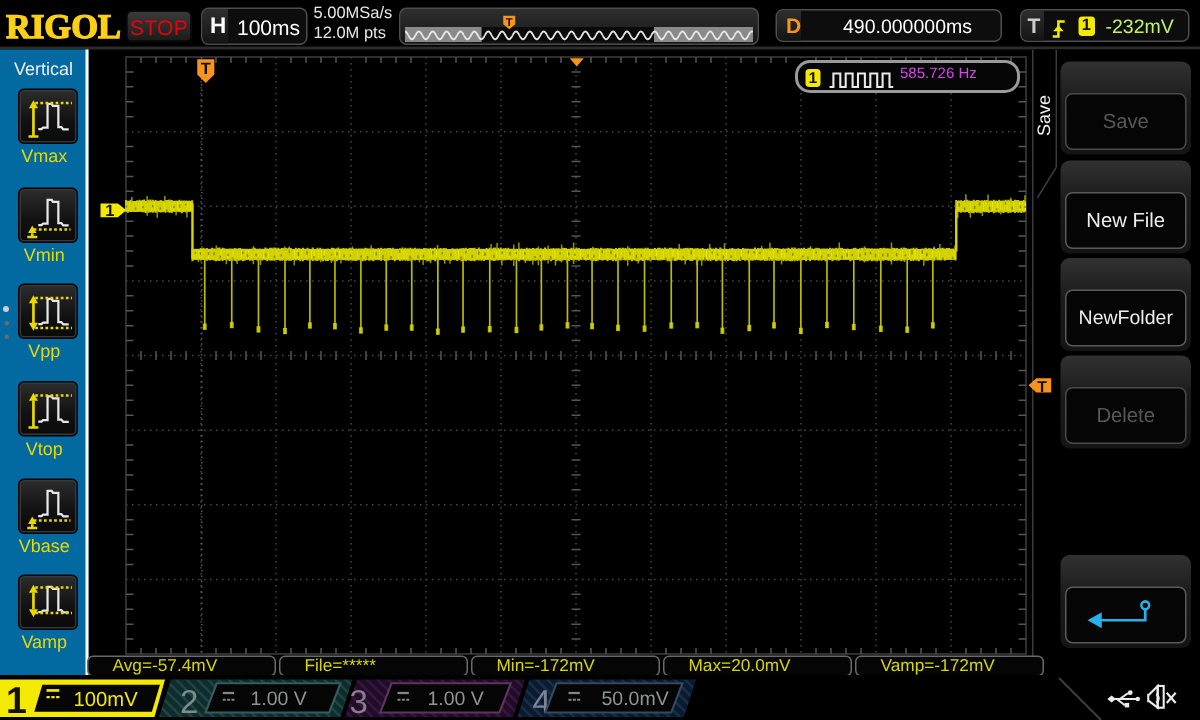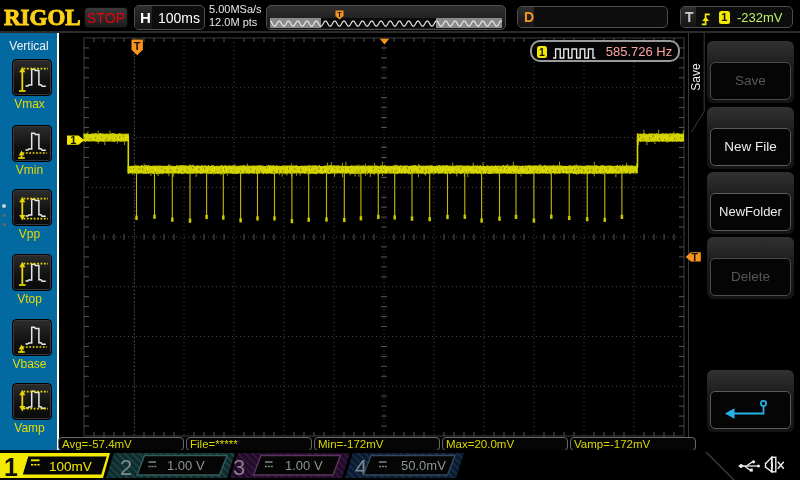--- a/index.html
+++ b/index.html
@@ -27,21 +27,21 @@
 .lbtn{position:absolute;left:12px;width:40px;height:37px;background:linear-gradient(#2c2c2c,#111 60%,#0a0a0a);border:1px solid #000;border-radius:4px;box-shadow:inset 0 0 0 1px #383838}
 .llab{position:absolute;left:0;width:59px;text-align:center;color:#e8d900;font-size:12px}
 .ldot{position:absolute;left:2px;border-radius:50%}
 
 #rightbar{position:absolute;left:688px;top:33px;width:112px;height:417px;background:#000;border-left:1px solid #3a3a3a}
 .rbtn{position:absolute;left:18px;width:87px;height:62px;background:linear-gradient(#313131,#1a1a1a 45%,#141414);border-radius:6px}
 .rbtn .lab{position:absolute;left:3px;bottom:3px;width:81px;height:38px;background:#050505;border:1px solid #5a5a5a;border-radius:5px;color:#ededed;font-size:13.5px;text-align:center;line-height:36px}
 .rbtn .lab.dis{color:#575757;border-color:#4a4a4a}
 
 #measrow{position:absolute;left:0;top:0;width:800px;height:480px;pointer-events:none}
-.mbox{position:absolute;top:437px;height:14px;background:#050505;border:1px solid #6a6a6a;border-radius:4px;color:#d8d800;font-size:11.5px;line-height:12px;padding-left:3px}
+.mbox{position:absolute;top:437px;height:14px;background:#050505;border:1px solid #6a6a6a;border-radius:4px;color:#d8d800;font-size:11.5px;line-height:12px;padding-left:16px}
 #botbar{position:absolute;left:0;top:450px;width:800px;height:30px;background:#000}
 </style></head>
 <body>
 <div id="stage">
   <div id="topbar">
     <div id="logo">RIGOL</div>
     <div id="stopbtn">STOP</div>
     <div id="hbox">
         <span class="h">H</span>
         <span class="v">100ms</span>
@@ -53,20 +53,21 @@
 <svg style="position:absolute;left:3px;top:12px" width="232" height="11" viewBox="0 0 232 11">
           <path d="M0.0 3.00L0.1 3.01L0.2 3.02L0.3 3.05L0.4 3.10L0.5 3.15L0.6 3.21L0.7 3.29L0.8 3.37L0.9 3.47L1.0 3.58L1.1 3.69L1.2 3.82L1.3 3.95L1.4 4.09L1.5 4.24L1.6 4.39L1.7 4.55L1.8 4.71L1.9 4.88L2.0 5.05L2.1 5.23L2.2 5.40L2.3 5.58L2.4 5.75L2.5 5.93L2.6 6.10L2.7 6.28L2.8 6.45L2.9 6.61L3.0 6.77L3.1 6.93L3.2 7.07L3.3 7.22L3.4 7.35L3.5 7.48L3.6 7.59L3.7 7.70L3.8 7.80L3.9 7.89L4.0 7.97L4.1 8.04L4.2 8.09L4.3 8.14L4.4 8.17L4.5 8.19L4.6 8.20L4.7 8.20L4.8 8.18L4.9 8.15L5.0 8.12L5.1 8.07L5.2 8.00L5.3 7.93L5.4 7.85L5.5 7.75L5.6 7.65L5.7 7.54L5.8 7.41L5.9 7.28L6.0 7.15L6.1 7.00L6.2 6.85L6.3 6.69L6.4 6.53L6.5 6.36L6.6 6.19L6.7 6.02L6.8 5.84L6.9 5.67L7.0 5.49L7.1 5.31L7.2 5.14L7.3 4.97L7.4 4.80L7.5 4.63L7.6 4.47L7.7 4.31L7.8 4.16L7.9 4.02L8.0 3.88L8.1 3.75L8.2 3.63L8.3 3.52L8.4 3.42L8.5 3.33L8.6 3.25L8.7 3.18L8.8 3.12L8.9 3.07L9.0 3.04L9.1 3.01L9.2 3.00L9.3 3.00L9.4 3.01L9.5 3.04L9.6 3.07L9.7 3.12L9.8 3.18L9.9 3.25L10.0 3.33L10.1 3.42L10.2 3.52L10.3 3.63L10.4 3.75L10.5 3.88L10.6 4.02L10.7 4.16L10.8 4.31L10.9 4.47L11.0 4.63L11.1 4.80L11.2 4.97L11.3 5.14L11.4 5.31L11.5 5.49L11.6 5.67L11.7 5.84L11.8 6.02L11.9 6.19L12.0 6.36L12.1 6.53L12.2 6.69L12.3 6.85L12.4 7.00L12.5 7.15L12.6 7.28L12.7 7.41L12.8 7.54L12.9 7.65L13.0 7.75L13.1 7.85L13.2 7.93L13.3 8.00L13.4 8.07L13.5 8.12L13.6 8.15L13.7 8.18L13.8 8.20L13.9 8.20L14.0 8.19L14.1 8.17L14.2 8.14L14.3 8.09L14.4 8.04L14.5 7.97L14.6 7.89L14.7 7.80L14.8 7.70L14.9 7.59L15.0 7.48L15.1 7.35L15.2 7.22L15.3 7.07L15.4 6.93L15.5 6.77L15.6 6.61L15.7 6.45L15.8 6.28L15.9 6.10L16.0 5.93L16.1 5.75L16.2 5.58L16.3 5.40L16.4 5.23L16.5 5.05L16.6 4.88L16.7 4.71L16.8 4.55L16.9 4.39L17.0 4.24L17.1 4.09L17.2 3.95L17.3 3.82L17.4 3.69L17.5 3.58L17.6 3.47L17.7 3.37L17.8 3.29L17.9 3.21L18.0 3.15L18.1 3.10L18.2 3.05L18.3 3.02L18.4 3.01L18.5 3.00L18.6 3.01L18.7 3.02L18.8 3.05L18.9 3.10L19.0 3.15L19.1 3.21L19.2 3.29L19.3 3.37L19.4 3.47L19.5 3.58L19.6 3.69L19.7 3.82L19.8 3.95L19.9 4.09L20.0 4.24L20.1 4.39L20.2 4.55L20.3 4.71L20.4 4.88L20.5 5.05L20.6 5.23L20.7 5.40L20.8 5.58L20.9 5.75L21.0 5.93L21.1 6.10L21.2 6.28L21.3 6.45L21.4 6.61L21.5 6.77L21.6 6.93L21.7 7.07L21.8 7.22L21.9 7.35L22.0 7.48L22.1 7.59L22.2 7.70L22.3 7.80L22.4 7.89L22.5 7.97L22.6 8.04L22.7 8.09L22.8 8.14L22.9 8.17L23.0 8.19L23.1 8.20L23.2 8.20L23.3 8.18L23.4 8.15L23.5 8.12L23.6 8.07L23.7 8.00L23.8 7.93L23.9 7.85L24.0 7.75L24.1 7.65L24.2 7.54L24.3 7.41L24.4 7.28L24.5 7.15L24.6 7.00L24.7 6.85L24.8 6.69L24.9 6.53L25.0 6.36L25.1 6.19L25.2 6.02L25.3 5.84L25.4 5.67L25.5 5.49L25.6 5.31L25.7 5.14L25.8 4.97L25.9 4.80L26.0 4.63L26.1 4.47L26.2 4.31L26.3 4.16L26.4 4.02L26.5 3.88L26.6 3.75L26.7 3.63L26.8 3.52L26.9 3.42L27.0 3.33L27.1 3.25L27.2 3.18L27.3 3.12L27.4 3.07L27.5 3.04L27.6 3.01L27.7 3.00L27.8 3.00L27.9 3.01L28.0 3.04L28.1 3.07L28.2 3.12L28.3 3.18L28.4 3.25L28.5 3.33L28.6 3.42L28.7 3.52L28.8 3.63L28.9 3.75L29.0 3.88L29.1 4.02L29.2 4.16L29.3 4.31L29.4 4.47L29.5 4.63L29.6 4.80L29.7 4.97L29.8 5.14L29.9 5.31L30.0 5.49L30.1 5.67L30.2 5.84L30.3 6.02L30.4 6.19L30.5 6.36L30.6 6.53L30.7 6.69L30.8 6.85L30.9 7.00L31.0 7.15L31.1 7.28L31.2 7.41L31.3 7.54L31.4 7.65L31.5 7.75L31.6 7.85L31.7 7.93L31.8 8.00L31.9 8.07L32.0 8.12L32.1 8.15L32.2 8.18L32.3 8.20L32.4 8.20L32.5 8.19L32.6 8.17L32.7 8.14L32.8 8.09L32.9 8.04L33.0 7.97L33.1 7.89L33.2 7.80L33.3 7.70L33.4 7.59L33.5 7.48L33.6 7.35L33.7 7.22L33.8 7.07L33.9 6.93L34.0 6.77L34.1 6.61L34.2 6.45L34.3 6.28L34.4 6.10L34.5 5.93L34.6 5.75L34.7 5.58L34.8 5.40L34.9 5.23L35.0 5.05L35.1 4.88L35.2 4.71L35.3 4.55L35.4 4.39L35.5 4.24L35.6 4.09L35.7 3.95L35.8 3.82L35.9 3.69L36.0 3.58L36.1 3.47L36.2 3.37L36.3 3.29L36.4 3.21L36.5 3.15L36.6 3.10L36.7 3.05L36.8 3.02L36.9 3.01L37.0 3.00L37.1 3.01L37.2 3.02L37.3 3.05L37.4 3.10L37.5 3.15L37.6 3.21L37.7 3.29L37.8 3.37L37.9 3.47L38.0 3.58L38.1 3.69L38.2 3.82L38.3 3.95L38.4 4.09L38.5 4.24L38.6 4.39L38.7 4.55L38.8 4.71L38.9 4.88L39.0 5.05L39.1 5.23L39.2 5.40L39.3 5.58L39.4 5.75L39.5 5.93L39.6 6.10L39.7 6.28L39.8 6.45L39.9 6.61L40.0 6.77L40.1 6.93L40.2 7.07L40.3 7.22L40.4 7.35L40.5 7.48L40.6 7.59L40.7 7.70L40.8 7.80L40.9 7.89L41.0 7.97L41.1 8.04L41.2 8.09L41.3 8.14L41.4 8.17L41.5 8.19L41.6 8.20L41.7 8.20L41.8 8.18L41.9 8.15L42.0 8.12L42.1 8.07L42.2 8.00L42.3 7.93L42.4 7.85L42.5 7.75L42.6 7.65L42.7 7.54L42.8 7.41L42.9 7.28L43.0 7.15L43.1 7.00L43.2 6.85L43.3 6.69L43.4 6.53L43.5 6.36L43.6 6.19L43.7 6.02L43.8 5.84L43.9 5.67L44.0 5.49L44.1 5.31L44.2 5.14L44.3 4.97L44.4 4.80L44.5 4.63L44.6 4.47L44.7 4.31L44.8 4.16L44.9 4.02L45.0 3.88L45.1 3.75L45.2 3.63L45.3 3.52L45.4 3.42L45.5 3.33L45.6 3.25L45.7 3.18L45.8 3.12L45.9 3.07L46.0 3.04L46.1 3.01L46.2 3.00L46.3 3.00L46.4 3.01L46.5 3.04L46.6 3.07L46.7 3.12L46.8 3.18L46.9 3.25L47.0 3.33L47.1 3.42L47.2 3.52L47.3 3.63L47.4 3.75L47.5 3.88L47.6 4.02L47.7 4.16L47.8 4.31L47.9 4.47L48.0 4.63L48.1 4.80L48.2 4.97L48.3 5.14L48.4 5.31L48.5 5.49L48.6 5.67L48.7 5.84L48.8 6.02L48.9 6.19L49.0 6.36L49.1 6.53L49.2 6.69L49.3 6.85L49.4 7.00L49.5 7.15L49.6 7.28L49.7 7.41L49.8 7.54L49.9 7.65L50.0 7.75L50.1 7.85L50.2 7.93L50.3 8.00L50.4 8.07L50.5 8.12L50.6 8.15L50.7 8.18L50.8 8.20L50.9 8.20L51.0 8.19L51.1 8.17L51.2 8.14L51.3 8.09L51.4 8.04L51.5 7.97L51.6 7.89L51.7 7.80L51.8 7.70L51.9 7.59L52.0 7.48L52.1 7.35L52.2 7.22L52.3 7.07L52.4 6.93L52.5 6.77L52.6 6.61L52.7 6.45L52.8 6.28L52.9 6.10L53.0 5.93L53.1 5.75L53.2 5.58L53.3 5.40L53.4 5.23L53.5 5.05L53.6 4.88L53.7 4.71L53.8 4.55L53.9 4.39L54.0 4.24L54.1 4.09L54.2 3.95L54.3 3.82L54.4 3.69L54.5 3.58L54.6 3.47L54.7 3.37L54.8 3.29L54.9 3.21L55.0 3.15L55.1 3.10L55.2 3.05L55.3 3.02L55.4 3.01L55.5 3.00L55.6 3.01L55.7 3.02L55.8 3.05L55.9 3.10L56.0 3.15L56.1 3.21L56.2 3.29L56.3 3.37L56.4 3.47L56.5 3.58L56.6 3.69L56.7 3.82L56.8 3.95L56.9 4.09L57.0 4.24L57.1 4.39L57.2 4.55L57.3 4.71L57.4 4.88L57.5 5.05L57.6 5.23L57.7 5.40L57.8 5.58L57.9 5.75L58.0 5.93L58.1 6.10L58.2 6.28L58.3 6.45L58.4 6.61L58.5 6.77L58.6 6.93L58.7 7.07L58.8 7.22L58.9 7.35L59.0 7.48L59.1 7.59L59.2 7.70L59.3 7.80L59.4 7.89L59.5 7.97L59.6 8.04L59.7 8.09L59.8 8.14L59.9 8.17L60.0 8.19L60.1 8.20L60.2 8.20L60.3 8.18L60.4 8.15L60.5 8.12L60.6 8.07L60.7 8.00L60.8 7.93L60.9 7.85L61.0 7.75L61.1 7.65L61.2 7.54L61.3 7.41L61.4 7.28L61.5 7.15L61.6 7.00L61.7 6.85L61.8 6.69L61.9 6.53L62.0 6.36L62.1 6.19L62.2 6.02L62.3 5.84L62.4 5.67L62.5 5.49L62.6 5.31L62.7 5.14L62.8 4.97L62.9 4.80L63.0 4.63L63.1 4.47L63.2 4.31L63.3 4.16L63.4 4.02L63.5 3.88L63.6 3.75L63.7 3.63L63.8 3.52L63.9 3.42L64.0 3.33L64.1 3.25L64.2 3.18L64.3 3.12L64.4 3.07L64.5 3.04L64.6 3.01L64.7 3.00L64.8 3.00L64.9 3.01L65.0 3.04L65.1 3.07L65.2 3.12L65.3 3.18L65.4 3.25L65.5 3.33L65.6 3.42L65.7 3.52L65.8 3.63L65.9 3.75L66.0 3.88L66.1 4.02L66.2 4.16L66.3 4.31L66.4 4.47L66.5 4.63L66.6 4.80L66.7 4.97L66.8 5.14L66.9 5.31L67.0 5.49L67.1 5.67L67.2 5.84L67.3 6.02L67.4 6.19L67.5 6.36L67.6 6.53L67.7 6.69L67.8 6.85L67.9 7.00L68.0 7.15L68.1 7.28L68.2 7.41L68.3 7.54L68.4 7.65L68.5 7.75L68.6 7.85L68.7 7.93L68.8 8.00L68.9 8.07L69.0 8.12L69.1 8.15L69.2 8.18L69.3 8.20L69.4 8.20L69.5 8.19L69.6 8.17L69.7 8.14L69.8 8.09L69.9 8.04L70.0 7.97L70.1 7.89L70.2 7.80L70.3 7.70L70.4 7.59L70.5 7.48L70.6 7.35L70.7 7.22L70.8 7.07L70.9 6.93L71.0 6.77L71.1 6.61L71.2 6.45L71.3 6.28L71.4 6.10L71.5 5.93L71.6 5.75L71.7 5.58L71.8 5.40L71.9 5.23L72.0 5.05L72.1 4.88L72.2 4.71L72.3 4.55L72.4 4.39L72.5 4.24L72.6 4.09L72.7 3.95L72.8 3.82L72.9 3.69L73.0 3.58L73.1 3.47L73.2 3.37L73.3 3.29L73.4 3.21L73.5 3.15L73.6 3.10L73.7 3.05L73.8 3.02L73.9 3.01L74.0 3.00L74.1 3.01L74.2 3.02L74.3 3.05L74.4 3.10L74.5 3.15L74.6 3.21L74.7 3.29L74.8 3.37L74.9 3.47L75.0 3.58L75.1 3.69L75.2 3.82L75.3 3.95L75.4 4.09L75.5 4.24L75.6 4.39L75.7 4.55L75.8 4.71L75.9 4.88L76.0 5.05L76.1 5.23L76.2 5.40L76.3 5.58L76.4 5.75L76.5 5.93L76.6 6.10L76.7 6.28L76.8 6.45L76.9 6.61L77.0 6.77L77.1 6.93L77.2 7.07L77.3 7.22L77.4 7.35L77.5 7.48L77.6 7.59L77.7 7.70L77.8 7.80L77.9 7.89L78.0 7.97L78.1 8.04L78.2 8.09L78.3 8.14L78.4 8.17L78.5 8.19L78.6 8.20L78.7 8.20L78.8 8.18L78.9 8.15L79.0 8.12L79.1 8.07L79.2 8.00L79.3 7.93L79.4 7.85L79.5 7.75L79.6 7.65L79.7 7.54L79.8 7.41L79.9 7.28L80.0 7.15L80.1 7.00L80.2 6.85L80.3 6.69L80.4 6.53L80.5 6.36L80.6 6.19L80.7 6.02L80.8 5.84L80.9 5.67L81.0 5.49L81.1 5.31L81.2 5.14L81.3 4.97L81.4 4.80L81.5 4.63L81.6 4.47L81.7 4.31L81.8 4.16L81.9 4.02L82.0 3.88L82.1 3.75L82.2 3.63L82.3 3.52L82.4 3.42L82.5 3.33L82.6 3.25L82.7 3.18L82.8 3.12L82.9 3.07L83.0 3.04L83.1 3.01L83.2 3.00L83.3 3.00L83.4 3.01L83.5 3.04L83.6 3.07L83.7 3.12L83.8 3.18L83.9 3.25L84.0 3.33L84.1 3.42L84.2 3.52L84.3 3.63L84.4 3.75L84.5 3.88L84.6 4.02L84.7 4.16L84.8 4.31L84.9 4.47L85.0 4.63L85.1 4.80L85.2 4.97L85.3 5.14L85.4 5.31L85.5 5.49L85.6 5.67L85.7 5.84L85.8 6.02L85.9 6.19L86.0 6.36L86.1 6.53L86.2 6.69L86.3 6.85L86.4 7.00L86.5 7.15L86.6 7.28L86.7 7.41L86.8 7.54L86.9 7.65L87.0 7.75L87.1 7.85L87.2 7.93L87.3 8.00L87.4 8.07L87.5 8.12L87.6 8.15L87.7 8.18L87.8 8.20L87.9 8.20L88.0 8.19L88.1 8.17L88.2 8.14L88.3 8.09L88.4 8.04L88.5 7.97L88.6 7.89L88.7 7.80L88.8 7.70L88.9 7.59L89.0 7.48L89.1 7.35L89.2 7.22L89.3 7.07L89.4 6.93L89.5 6.77L89.6 6.61L89.7 6.45L89.8 6.28L89.9 6.10L90.0 5.93L90.1 5.75L90.2 5.58L90.3 5.40L90.4 5.23L90.5 5.05L90.6 4.88L90.7 4.71L90.8 4.55L90.9 4.39L91.0 4.24L91.1 4.09L91.2 3.95L91.3 3.82L91.4 3.69L91.5 3.58L91.6 3.47L91.7 3.37L91.8 3.29L91.9 3.21L92.0 3.15L92.1 3.10L92.2 3.05L92.3 3.02L92.4 3.01L92.5 3.00L92.6 3.01L92.7 3.02L92.8 3.05L92.9 3.10L93.0 3.15L93.1 3.21L93.2 3.29L93.3 3.37L93.4 3.47L93.5 3.58L93.6 3.69L93.7 3.82L93.8 3.95L93.9 4.09L94.0 4.24L94.1 4.39L94.2 4.55L94.3 4.71L94.4 4.88L94.5 5.05L94.6 5.23L94.7 5.40L94.8 5.58L94.9 5.75L95.0 5.93L95.1 6.10L95.2 6.28L95.3 6.45L95.4 6.61L95.5 6.77L95.6 6.93L95.7 7.07L95.8 7.22L95.9 7.35L96.0 7.48L96.1 7.59L96.2 7.70L96.3 7.80L96.4 7.89L96.5 7.97L96.6 8.04L96.7 8.09L96.8 8.14L96.9 8.17L97.0 8.19L97.1 8.20L97.2 8.20L97.3 8.18L97.4 8.15L97.5 8.12L97.6 8.07L97.7 8.00L97.8 7.93L97.9 7.85L98.0 7.75L98.1 7.65L98.2 7.54L98.3 7.41L98.4 7.28L98.5 7.15L98.6 7.00L98.7 6.85L98.8 6.69L98.9 6.53L99.0 6.36L99.1 6.19L99.2 6.02L99.3 5.84L99.4 5.67L99.5 5.49L99.6 5.31L99.7 5.14L99.8 4.97L99.9 4.80L100.0 4.63L100.1 4.47L100.2 4.31L100.3 4.16L100.4 4.02L100.5 3.88L100.6 3.75L100.7 3.63L100.8 3.52L100.9 3.42L101.0 3.33L101.1 3.25L101.2 3.18L101.3 3.12L101.4 3.07L101.5 3.04L101.6 3.01L101.7 3.00L101.8 3.00L101.9 3.01L102.0 3.04L102.1 3.07L102.2 3.12L102.3 3.18L102.4 3.25L102.5 3.33L102.6 3.42L102.7 3.52L102.8 3.63L102.9 3.75L103.0 3.88L103.1 4.02L103.2 4.16L103.3 4.31L103.4 4.47L103.5 4.63L103.6 4.80L103.7 4.97L103.8 5.14L103.9 5.31L104.0 5.49L104.1 5.67L104.2 5.84L104.3 6.02L104.4 6.19L104.5 6.36L104.6 6.53L104.7 6.69L104.8 6.85L104.9 7.00L105.0 7.15L105.1 7.28L105.2 7.41L105.3 7.54L105.4 7.65L105.5 7.75L105.6 7.85L105.7 7.93L105.8 8.00L105.9 8.07L106.0 8.12L106.1 8.15L106.2 8.18L106.3 8.20L106.4 8.20L106.5 8.19L106.6 8.17L106.7 8.14L106.8 8.09L106.9 8.04L107.0 7.97L107.1 7.89L107.2 7.80L107.3 7.70L107.4 7.59L107.5 7.48L107.6 7.35L107.7 7.22L107.8 7.07L107.9 6.93L108.0 6.77L108.1 6.61L108.2 6.45L108.3 6.28L108.4 6.10L108.5 5.93L108.6 5.75L108.7 5.58L108.8 5.40L108.9 5.23L109.0 5.05L109.1 4.88L109.2 4.71L109.3 4.55L109.4 4.39L109.5 4.24L109.6 4.09L109.7 3.95L109.8 3.82L109.9 3.69L110.0 3.58L110.1 3.47L110.2 3.37L110.3 3.29L110.4 3.21L110.5 3.15L110.6 3.10L110.7 3.05L110.8 3.02L110.9 3.01L111.0 3.00L111.1 3.01L111.2 3.02L111.3 3.05L111.4 3.10L111.5 3.15L111.6 3.21L111.7 3.29L111.8 3.37L111.9 3.47L112.0 3.58L112.1 3.69L112.2 3.82L112.3 3.95L112.4 4.09L112.5 4.24L112.6 4.39L112.7 4.55L112.8 4.71L112.9 4.88L113.0 5.05L113.1 5.23L113.2 5.40L113.3 5.58L113.4 5.75L113.5 5.93L113.6 6.10L113.7 6.28L113.8 6.45L113.9 6.61L114.0 6.77L114.1 6.93L114.2 7.07L114.3 7.22L114.4 7.35L114.5 7.48L114.6 7.59L114.7 7.70L114.8 7.80L114.9 7.89L115.0 7.97L115.1 8.04L115.2 8.09L115.3 8.14L115.4 8.17L115.5 8.19L115.6 8.20L115.7 8.20L115.8 8.18L115.9 8.15L116.0 8.12L116.1 8.07L116.2 8.00L116.3 7.93L116.4 7.85L116.5 7.75L116.6 7.65L116.7 7.54L116.8 7.41L116.9 7.28L117.0 7.15L117.1 7.00L117.2 6.85L117.3 6.69L117.4 6.53L117.5 6.36L117.6 6.19L117.7 6.02L117.8 5.84L117.9 5.67L118.0 5.49L118.1 5.31L118.2 5.14L118.3 4.97L118.4 4.80L118.5 4.63L118.6 4.47L118.7 4.31L118.8 4.16L118.9 4.02L119.0 3.88L119.1 3.75L119.2 3.63L119.3 3.52L119.4 3.42L119.5 3.33L119.6 3.25L119.7 3.18L119.8 3.12L119.9 3.07L120.0 3.04L120.1 3.01L120.2 3.00L120.3 3.00L120.4 3.01L120.5 3.04L120.6 3.07L120.7 3.12L120.8 3.18L120.9 3.25L121.0 3.33L121.1 3.42L121.2 3.52L121.3 3.63L121.4 3.75L121.5 3.88L121.6 4.02L121.7 4.16L121.8 4.31L121.9 4.47L122.0 4.63L122.1 4.80L122.2 4.97L122.3 5.14L122.4 5.31L122.5 5.49L122.6 5.67L122.7 5.84L122.8 6.02L122.9 6.19L123.0 6.36L123.1 6.53L123.2 6.69L123.3 6.85L123.4 7.00L123.5 7.15L123.6 7.28L123.7 7.41L123.8 7.54L123.9 7.65L124.0 7.75L124.1 7.85L124.2 7.93L124.3 8.00L124.4 8.07L124.5 8.12L124.6 8.15L124.7 8.18L124.8 8.20L124.9 8.20L125.0 8.19L125.1 8.17L125.2 8.14L125.3 8.09L125.4 8.04L125.5 7.97L125.6 7.89L125.7 7.80L125.8 7.70L125.9 7.59L126.0 7.48L126.1 7.35L126.2 7.22L126.3 7.07L126.4 6.93L126.5 6.77L126.6 6.61L126.7 6.45L126.8 6.28L126.9 6.10L127.0 5.93L127.1 5.75L127.2 5.58L127.3 5.40L127.4 5.23L127.5 5.05L127.6 4.88L127.7 4.71L127.8 4.55L127.9 4.39L128.0 4.24L128.1 4.09L128.2 3.95L128.3 3.82L128.4 3.69L128.5 3.58L128.6 3.47L128.7 3.37L128.8 3.29L128.9 3.21L129.0 3.15L129.1 3.10L129.2 3.05L129.3 3.02L129.4 3.01L129.5 3.00L129.6 3.01L129.7 3.02L129.8 3.05L129.9 3.10L130.0 3.15L130.1 3.21L130.2 3.29L130.3 3.37L130.4 3.47L130.5 3.58L130.6 3.69L130.7 3.82L130.8 3.95L130.9 4.09L131.0 4.24L131.1 4.39L131.2 4.55L131.3 4.71L131.4 4.88L131.5 5.05L131.6 5.23L131.7 5.40L131.8 5.58L131.9 5.75L132.0 5.93L132.1 6.10L132.2 6.28L132.3 6.45L132.4 6.61L132.5 6.77L132.6 6.93L132.7 7.07L132.8 7.22L132.9 7.35L133.0 7.48L133.1 7.59L133.2 7.70L133.3 7.80L133.4 7.89L133.5 7.97L133.6 8.04L133.7 8.09L133.8 8.14L133.9 8.17L134.0 8.19L134.1 8.20L134.2 8.20L134.3 8.18L134.4 8.15L134.5 8.12L134.6 8.07L134.7 8.00L134.8 7.93L134.9 7.85L135.0 7.75L135.1 7.65L135.2 7.54L135.3 7.41L135.4 7.28L135.5 7.15L135.6 7.00L135.7 6.85L135.8 6.69L135.9 6.53L136.0 6.36L136.1 6.19L136.2 6.02L136.3 5.84L136.4 5.67L136.5 5.49L136.6 5.31L136.7 5.14L136.8 4.97L136.9 4.80L137.0 4.63L137.1 4.47L137.2 4.31L137.3 4.16L137.4 4.02L137.5 3.88L137.6 3.75L137.7 3.63L137.8 3.52L137.9 3.42L138.0 3.33L138.1 3.25L138.2 3.18L138.3 3.12L138.4 3.07L138.5 3.04L138.6 3.01L138.7 3.00L138.8 3.00L138.9 3.01L139.0 3.04L139.1 3.07L139.2 3.12L139.3 3.18L139.4 3.25L139.5 3.33L139.6 3.42L139.7 3.52L139.8 3.63L139.9 3.75L140.0 3.88L140.1 4.02L140.2 4.16L140.3 4.31L140.4 4.47L140.5 4.63L140.6 4.80L140.7 4.97L140.8 5.14L140.9 5.31L141.0 5.49L141.1 5.67L141.2 5.84L141.3 6.02L141.4 6.19L141.5 6.36L141.6 6.53L141.7 6.69L141.8 6.85L141.9 7.00L142.0 7.15L142.1 7.28L142.2 7.41L142.3 7.54L142.4 7.65L142.5 7.75L142.6 7.85L142.7 7.93L142.8 8.00L142.9 8.07L143.0 8.12L143.1 8.15L143.2 8.18L143.3 8.20L143.4 8.20L143.5 8.19L143.6 8.17L143.7 8.14L143.8 8.09L143.9 8.04L144.0 7.97L144.1 7.89L144.2 7.80L144.3 7.70L144.4 7.59L144.5 7.48L144.6 7.35L144.7 7.22L144.8 7.07L144.9 6.93L145.0 6.77L145.1 6.61L145.2 6.45L145.3 6.28L145.4 6.10L145.5 5.93L145.6 5.75L145.7 5.58L145.8 5.40L145.9 5.23L146.0 5.05L146.1 4.88L146.2 4.71L146.3 4.55L146.4 4.39L146.5 4.24L146.6 4.09L146.7 3.95L146.8 3.82L146.9 3.69L147.0 3.58L147.1 3.47L147.2 3.37L147.3 3.29L147.4 3.21L147.5 3.15L147.6 3.10L147.7 3.05L147.8 3.02L147.9 3.01L148.0 3.00L148.1 3.01L148.2 3.02L148.3 3.05L148.4 3.10L148.5 3.15L148.6 3.21L148.7 3.29L148.8 3.37L148.9 3.47L149.0 3.58L149.1 3.69L149.2 3.82L149.3 3.95L149.4 4.09L149.5 4.24L149.6 4.39L149.7 4.55L149.8 4.71L149.9 4.88L150.0 5.05L150.1 5.23L150.2 5.40L150.3 5.58L150.4 5.75L150.5 5.93L150.6 6.10L150.7 6.28L150.8 6.45L150.9 6.61L151.0 6.77L151.1 6.93L151.2 7.07L151.3 7.22L151.4 7.35L151.5 7.48L151.6 7.59L151.7 7.70L151.8 7.80L151.9 7.89L152.0 7.97L152.1 8.04L152.2 8.09L152.3 8.14L152.4 8.17L152.5 8.19L152.6 8.20L152.7 8.20L152.8 8.18L152.9 8.15L153.0 8.12L153.1 8.07L153.2 8.00L153.3 7.93L153.4 7.85L153.5 7.75L153.6 7.65L153.7 7.54L153.8 7.41L153.9 7.28L154.0 7.15L154.1 7.00L154.2 6.85L154.3 6.69L154.4 6.53L154.5 6.36L154.6 6.19L154.7 6.02L154.8 5.84L154.9 5.67L155.0 5.49L155.1 5.31L155.2 5.14L155.3 4.97L155.4 4.80L155.5 4.63L155.6 4.47L155.7 4.31L155.8 4.16L155.9 4.02L156.0 3.88L156.1 3.75L156.2 3.63L156.3 3.52L156.4 3.42L156.5 3.33L156.6 3.25L156.7 3.18L156.8 3.12L156.9 3.07L157.0 3.04L157.1 3.01L157.2 3.00L157.3 3.00L157.4 3.01L157.5 3.04L157.6 3.07L157.7 3.12L157.8 3.18L157.9 3.25L158.0 3.33L158.1 3.42L158.2 3.52L158.3 3.63L158.4 3.75L158.5 3.88L158.6 4.02L158.7 4.16L158.8 4.31L158.9 4.47L159.0 4.63L159.1 4.80L159.2 4.97L159.3 5.14L159.4 5.31L159.5 5.49L159.6 5.67L159.7 5.84L159.8 6.02L159.9 6.19L160.0 6.36L160.1 6.53L160.2 6.69L160.3 6.85L160.4 7.00L160.5 7.15L160.6 7.28L160.7 7.41L160.8 7.54L160.9 7.65L161.0 7.75L161.1 7.85L161.2 7.93L161.3 8.00L161.4 8.07L161.5 8.12L161.6 8.15L161.7 8.18L161.8 8.20L161.9 8.20L162.0 8.19L162.1 8.17L162.2 8.14L162.3 8.09L162.4 8.04L162.5 7.97L162.6 7.89L162.7 7.80L162.8 7.70L162.9 7.59L163.0 7.48L163.1 7.35L163.2 7.22L163.3 7.07L163.4 6.93L163.5 6.77L163.6 6.61L163.7 6.45L163.8 6.28L163.9 6.10L164.0 5.93L164.1 5.75L164.2 5.58L164.3 5.40L164.4 5.23L164.5 5.05L164.6 4.88L164.7 4.71L164.8 4.55L164.9 4.39L165.0 4.24L165.1 4.09L165.2 3.95L165.3 3.82L165.4 3.69L165.5 3.58L165.6 3.47L165.7 3.37L165.8 3.29L165.9 3.21L166.0 3.15L166.1 3.10L166.2 3.05L166.3 3.02L166.4 3.01L166.5 3.00L166.6 3.01L166.7 3.02L166.8 3.05L166.9 3.10L167.0 3.15L167.1 3.21L167.2 3.29L167.3 3.37L167.4 3.47L167.5 3.58L167.6 3.69L167.7 3.82L167.8 3.95L167.9 4.09L168.0 4.24L168.1 4.39L168.2 4.55L168.3 4.71L168.4 4.88L168.5 5.05L168.6 5.23L168.7 5.40L168.8 5.58L168.9 5.75L169.0 5.93L169.1 6.10L169.2 6.28L169.3 6.45L169.4 6.61L169.5 6.77L169.6 6.93L169.7 7.07L169.8 7.22L169.9 7.35L170.0 7.48L170.1 7.59L170.2 7.70L170.3 7.80L170.4 7.89L170.5 7.97L170.6 8.04L170.7 8.09L170.8 8.14L170.9 8.17L171.0 8.19L171.1 8.20L171.2 8.20L171.3 8.18L171.4 8.15L171.5 8.12L171.6 8.07L171.7 8.00L171.8 7.93L171.9 7.85L172.0 7.75L172.1 7.65L172.2 7.54L172.3 7.41L172.4 7.28L172.5 7.15L172.6 7.00L172.7 6.85L172.8 6.69L172.9 6.53L173.0 6.36L173.1 6.19L173.2 6.02L173.3 5.84L173.4 5.67L173.5 5.49L173.6 5.31L173.7 5.14L173.8 4.97L173.9 4.80L174.0 4.63L174.1 4.47L174.2 4.31L174.3 4.16L174.4 4.02L174.5 3.88L174.6 3.75L174.7 3.63L174.8 3.52L174.9 3.42L175.0 3.33L175.1 3.25L175.2 3.18L175.3 3.12L175.4 3.07L175.5 3.04L175.6 3.01L175.7 3.00L175.8 3.00L175.9 3.01L176.0 3.04L176.1 3.07L176.2 3.12L176.3 3.18L176.4 3.25L176.5 3.33L176.6 3.42L176.7 3.52L176.8 3.63L176.9 3.75L177.0 3.88L177.1 4.02L177.2 4.16L177.3 4.31L177.4 4.47L177.5 4.63L177.6 4.80L177.7 4.97L177.8 5.14L177.9 5.31L178.0 5.49L178.1 5.67L178.2 5.84L178.3 6.02L178.4 6.19L178.5 6.36L178.6 6.53L178.7 6.69L178.8 6.85L178.9 7.00L179.0 7.15L179.1 7.28L179.2 7.41L179.3 7.54L179.4 7.65L179.5 7.75L179.6 7.85L179.7 7.93L179.8 8.00L179.9 8.07L180.0 8.12L180.1 8.15L180.2 8.18L180.3 8.20L180.4 8.20L180.5 8.19L180.6 8.17L180.7 8.14L180.8 8.09L180.9 8.04L181.0 7.97L181.1 7.89L181.2 7.80L181.3 7.70L181.4 7.59L181.5 7.48L181.6 7.35L181.7 7.22L181.8 7.07L181.9 6.93L182.0 6.77L182.1 6.61L182.2 6.45L182.3 6.28L182.4 6.10L182.5 5.93L182.6 5.75L182.7 5.58L182.8 5.40L182.9 5.23L183.0 5.05L183.1 4.88L183.2 4.71L183.3 4.55L183.4 4.39L183.5 4.24L183.6 4.09L183.7 3.95L183.8 3.82L183.9 3.69L184.0 3.58L184.1 3.47L184.2 3.37L184.3 3.29L184.4 3.21L184.5 3.15L184.6 3.10L184.7 3.05L184.8 3.02L184.9 3.01L185.0 3.00L185.1 3.01L185.2 3.02L185.3 3.05L185.4 3.10L185.5 3.15L185.6 3.21L185.7 3.29L185.8 3.37L185.9 3.47L186.0 3.58L186.1 3.69L186.2 3.82L186.3 3.95L186.4 4.09L186.5 4.24L186.6 4.39L186.7 4.55L186.8 4.71L186.9 4.88L187.0 5.05L187.1 5.23L187.2 5.40L187.3 5.58L187.4 5.75L187.5 5.93L187.6 6.10L187.7 6.28L187.8 6.45L187.9 6.61L188.0 6.77L188.1 6.93L188.2 7.07L188.3 7.22L188.4 7.35L188.5 7.48L188.6 7.59L188.7 7.70L188.8 7.80L188.9 7.89L189.0 7.97L189.1 8.04L189.2 8.09L189.3 8.14L189.4 8.17L189.5 8.19L189.6 8.20L189.7 8.20L189.8 8.18L189.9 8.15L190.0 8.12L190.1 8.07L190.2 8.00L190.3 7.93L190.4 7.85L190.5 7.75L190.6 7.65L190.7 7.54L190.8 7.41L190.9 7.28L191.0 7.15L191.1 7.00L191.2 6.85L191.3 6.69L191.4 6.53L191.5 6.36L191.6 6.19L191.7 6.02L191.8 5.84L191.9 5.67L192.0 5.49L192.1 5.31L192.2 5.14L192.3 4.97L192.4 4.80L192.5 4.63L192.6 4.47L192.7 4.31L192.8 4.16L192.9 4.02L193.0 3.88L193.1 3.75L193.2 3.63L193.3 3.52L193.4 3.42L193.5 3.33L193.6 3.25L193.7 3.18L193.8 3.12L193.9 3.07L194.0 3.04L194.1 3.01L194.2 3.00L194.3 3.00L194.4 3.01L194.5 3.04L194.6 3.07L194.7 3.12L194.8 3.18L194.9 3.25L195.0 3.33L195.1 3.42L195.2 3.52L195.3 3.63L195.4 3.75L195.5 3.88L195.6 4.02L195.7 4.16L195.8 4.31L195.9 4.47L196.0 4.63L196.1 4.80L196.2 4.97L196.3 5.14L196.4 5.31L196.5 5.49L196.6 5.67L196.7 5.84L196.8 6.02L196.9 6.19L197.0 6.36L197.1 6.53L197.2 6.69L197.3 6.85L197.4 7.00L197.5 7.15L197.6 7.28L197.7 7.41L197.8 7.54L197.9 7.65L198.0 7.75L198.1 7.85L198.2 7.93L198.3 8.00L198.4 8.07L198.5 8.12L198.6 8.15L198.7 8.18L198.8 8.20L198.9 8.20L199.0 8.19L199.1 8.17L199.2 8.14L199.3 8.09L199.4 8.04L199.5 7.97L199.6 7.89L199.7 7.80L199.8 7.70L199.9 7.59L200.0 7.48L200.1 7.35L200.2 7.22L200.3 7.07L200.4 6.93L200.5 6.77L200.6 6.61L200.7 6.45L200.8 6.28L200.9 6.10L201.0 5.93L201.1 5.75L201.2 5.58L201.3 5.40L201.4 5.23L201.5 5.05L201.6 4.88L201.7 4.71L201.8 4.55L201.9 4.39L202.0 4.24L202.1 4.09L202.2 3.95L202.3 3.82L202.4 3.69L202.5 3.58L202.6 3.47L202.7 3.37L202.8 3.29L202.9 3.21L203.0 3.15L203.1 3.10L203.2 3.05L203.3 3.02L203.4 3.01L203.5 3.00L203.6 3.01L203.7 3.02L203.8 3.05L203.9 3.10L204.0 3.15L204.1 3.21L204.2 3.29L204.3 3.37L204.4 3.47L204.5 3.58L204.6 3.69L204.7 3.82L204.8 3.95L204.9 4.09L205.0 4.24L205.1 4.39L205.2 4.55L205.3 4.71L205.4 4.88L205.5 5.05L205.6 5.23L205.7 5.40L205.8 5.58L205.9 5.75L206.0 5.93L206.1 6.10L206.2 6.28L206.3 6.45L206.4 6.61L206.5 6.77L206.6 6.93L206.7 7.07L206.8 7.22L206.9 7.35L207.0 7.48L207.1 7.59L207.2 7.70L207.3 7.80L207.4 7.89L207.5 7.97L207.6 8.04L207.7 8.09L207.8 8.14L207.9 8.17L208.0 8.19L208.1 8.20L208.2 8.20L208.3 8.18L208.4 8.15L208.5 8.12L208.6 8.07L208.7 8.00L208.8 7.93L208.9 7.85L209.0 7.75L209.1 7.65L209.2 7.54L209.3 7.41L209.4 7.28L209.5 7.15L209.6 7.00L209.7 6.85L209.8 6.69L209.9 6.53L210.0 6.36L210.1 6.19L210.2 6.02L210.3 5.84L210.4 5.67L210.5 5.49L210.6 5.31L210.7 5.14L210.8 4.97L210.9 4.80L211.0 4.63L211.1 4.47L211.2 4.31L211.3 4.16L211.4 4.02L211.5 3.88L211.6 3.75L211.7 3.63L211.8 3.52L211.9 3.42L212.0 3.33L212.1 3.25L212.2 3.18L212.3 3.12L212.4 3.07L212.5 3.04L212.6 3.01L212.7 3.00L212.8 3.00L212.9 3.01L213.0 3.04L213.1 3.07L213.2 3.12L213.3 3.18L213.4 3.25L213.5 3.33L213.6 3.42L213.7 3.52L213.8 3.63L213.9 3.75L214.0 3.88L214.1 4.02L214.2 4.16L214.3 4.31L214.4 4.47L214.5 4.63L214.6 4.80L214.7 4.97L214.8 5.14L214.9 5.31L215.0 5.49L215.1 5.67L215.2 5.84L215.3 6.02L215.4 6.19L215.5 6.36L215.6 6.53L215.7 6.69L215.8 6.85L215.9 7.00L216.0 7.15L216.1 7.28L216.2 7.41L216.3 7.54L216.4 7.65L216.5 7.75L216.6 7.85L216.7 7.93L216.8 8.00L216.9 8.07L217.0 8.12L217.1 8.15L217.2 8.18L217.3 8.20L217.4 8.20L217.5 8.19L217.6 8.17L217.7 8.14L217.8 8.09L217.9 8.04L218.0 7.97L218.1 7.89L218.2 7.80L218.3 7.70L218.4 7.59L218.5 7.48L218.6 7.35L218.7 7.22L218.8 7.07L218.9 6.93L219.0 6.77L219.1 6.61L219.2 6.45L219.3 6.28L219.4 6.10L219.5 5.93L219.6 5.75L219.7 5.58L219.8 5.40L219.9 5.23L220.0 5.05L220.1 4.88L220.2 4.71L220.3 4.55L220.4 4.39L220.5 4.24L220.6 4.09L220.7 3.95L220.8 3.82L220.9 3.69L221.0 3.58L221.1 3.47L221.2 3.37L221.3 3.29L221.4 3.21L221.5 3.15L221.6 3.10L221.7 3.05L221.8 3.02L221.9 3.01L222.0 3.00L222.1 3.01L222.2 3.02L222.3 3.05L222.4 3.10L222.5 3.15L222.6 3.21L222.7 3.29L222.8 3.37L222.9 3.47L223.0 3.58L223.1 3.69L223.2 3.82L223.3 3.95L223.4 4.09L223.5 4.24L223.6 4.39L223.7 4.55L223.8 4.71L223.9 4.88L224.0 5.05L224.1 5.23L224.2 5.40L224.3 5.58L224.4 5.75L224.5 5.93L224.6 6.10L224.7 6.28L224.8 6.45L224.9 6.61L225.0 6.77L225.1 6.93L225.2 7.07L225.3 7.22L225.4 7.35L225.5 7.48L225.6 7.59L225.7 7.70L225.8 7.80L225.9 7.89L226.0 7.97L226.1 8.04L226.2 8.09L226.3 8.14L226.4 8.17L226.5 8.19L226.6 8.20L226.7 8.20L226.8 8.18L226.9 8.15L227.0 8.12L227.1 8.07L227.2 8.00L227.3 7.93L227.4 7.85L227.5 7.75L227.6 7.65L227.7 7.54L227.8 7.41L227.9 7.28L228.0 7.15L228.1 7.00L228.2 6.85L228.3 6.69L228.4 6.53L228.5 6.36L228.6 6.19L228.7 6.02L228.8 5.84L228.9 5.67L229.0 5.49L229.1 5.31L229.2 5.14L229.3 4.97L229.4 4.80L229.5 4.63L229.6 4.47L229.7 4.31L229.8 4.16L229.9 4.02L230.0 3.88L230.1 3.75L230.2 3.63L230.3 3.52L230.4 3.42L230.5 3.33L230.6 3.25L230.7 3.18L230.8 3.12L230.9 3.07L231.0 3.04L231.1 3.01L231.2 3.00L231.3 3.00L231.4 3.01L231.5 3.04L231.6 3.07L231.7 3.12L231.8 3.18L231.9 3.25L232.0 3.33" stroke="#e8e8e8" stroke-width="1.2" fill="none"></path>
         </svg>
 <svg style="position:absolute;left:67.5px;top:4px" width="9" height="10" viewBox="0 0 9 10">
           <path d="M0.5 0.5h8v5.6l-4 3.4-4-3.4z" fill="#f7941d"></path>
           <text x="4.5" y="7" font-size="7.5" font-weight="bold" fill="#111" text-anchor="middle" font-family="Liberation Sans, sans-serif">T</text>
         </svg>
       </div>
     <div id="dbox">
         <span class="d">D</span>
+        <span class="v">490.000000ms</span>
       </div>
     <div id="tbox">
         <span class="t">T</span>
         <svg style="position:absolute;left:20px;top:3px" width="14" height="16" viewBox="0 0 14 16">
           <path d="M0.8 14.3H4.6V4.3H8.8" stroke="#f4e900" stroke-width="1.7" fill="none"></path>
           <path d="M4.6 6.9l3.5 4H1.1z" fill="#f4e900"></path>
         </svg>
         <span class="ch">1</span>
         <span class="v">-232mV</span>
       </div>
@@ -130,21 +131,21 @@
     </div>
     <svg class="abs" style="left:684px;top:251px;z-index:30" width="18" height="12" viewBox="0 0 18 12">
       <path d="M16.8 1.2v9.4h-9.9L1.7 5.9l5.2-4.7z" fill="#f7941d"></path>
       <text x="10.8" y="10" font-size="10.5" font-weight="bold" fill="#111" text-anchor="middle" font-family="Liberation Sans, sans-serif">T</text>
     </svg>
   <div id="freqbox" style="position:absolute;left:530px;top:40px;width:150px;height:22px;background:#050505;border:2px solid #9a9a9a;border-radius:10px">
     <span style="position:absolute;left:5px;top:3.5px;width:10px;height:12px;background:#f4e900;border-radius:2.5px;color:#111;font-weight:bold;font-size:10.5px;text-align:center;line-height:12px">1</span>
     <svg style="position:absolute;left:20px;top:4.5px" width="46" height="12" viewBox="0 0 46 12">
         <path d="M1 11h2.6V2h4.6v9h3.6V2h4.6v9h3.6V2h4.6v9h3.6V2h4.6v9h3.6V2h4.6v9h2.5" stroke="#e8e8e8" stroke-width="1.4" fill="none"></path>
       </svg>
-    <span style="position:absolute;left:68px;top:2px;width:78px;text-align:center;color:#fca5a5;font-size:13px">585.726 Hz</span>
+    <span style="position:absolute;left:68px;top:2px;width:78px;text-align:left;color:#d946ef;font-size:10px">585.726 Hz</span>
   </div>
   <div id="leftbar">
     <div class="title">Vertical</div>
     <div class="lbtn" style="top:26px">
         <svg width="38" height="35" viewBox="0 0 38 35" style="position:absolute;left:0;top:1px">
           <path d="M12.5 25h2.2l1-1h3V8.2h2.8l0.8 1.3h3.6V23.7h2l1.3 1.6h3.6" stroke="#e8e8e8" stroke-width="1.5" fill="none"></path>
           <path d="M10.5 7.6H35" stroke="#e8d900" stroke-width="1.7" stroke-dasharray="1.8 1.6" fill="none"></path>
           <path d="M9.3 11V30" stroke="#e8d900" stroke-width="1.8"></path>
           <path d="M9.3 5.8l3 5.4H6.3z" fill="#e8d900"></path>
           <path d="M6 30h6.6" stroke="#e8d900" stroke-width="1.7"></path>

